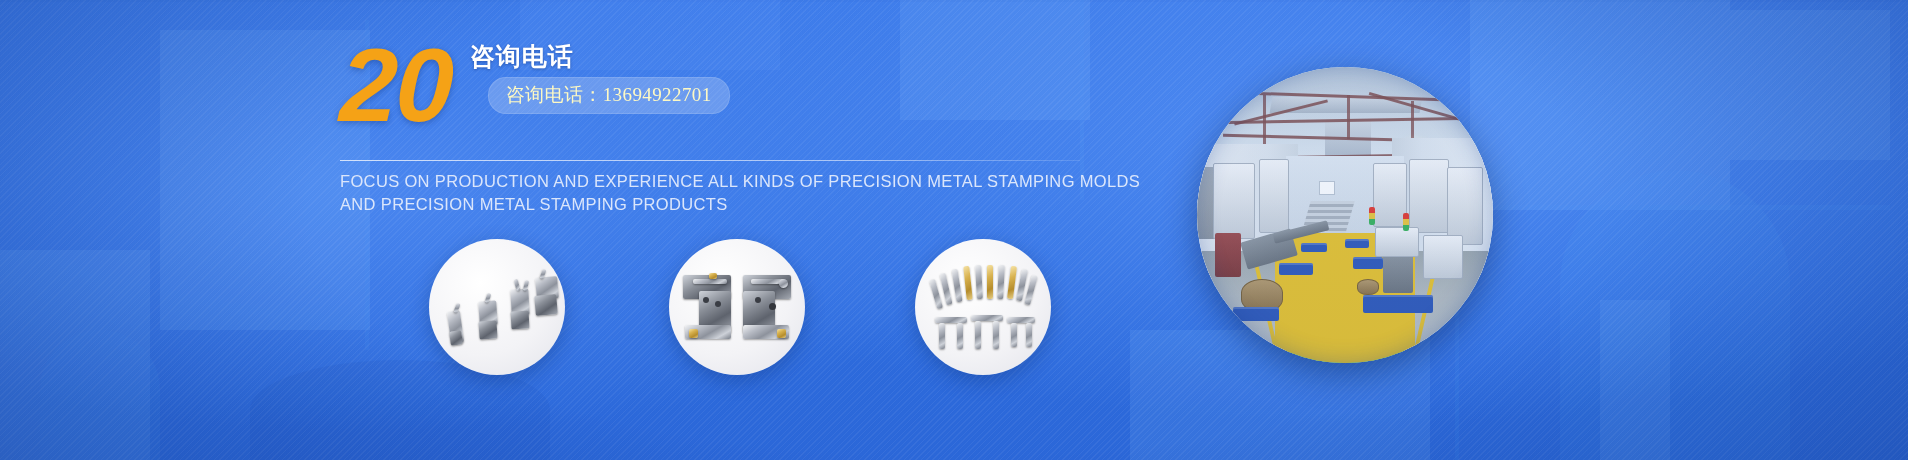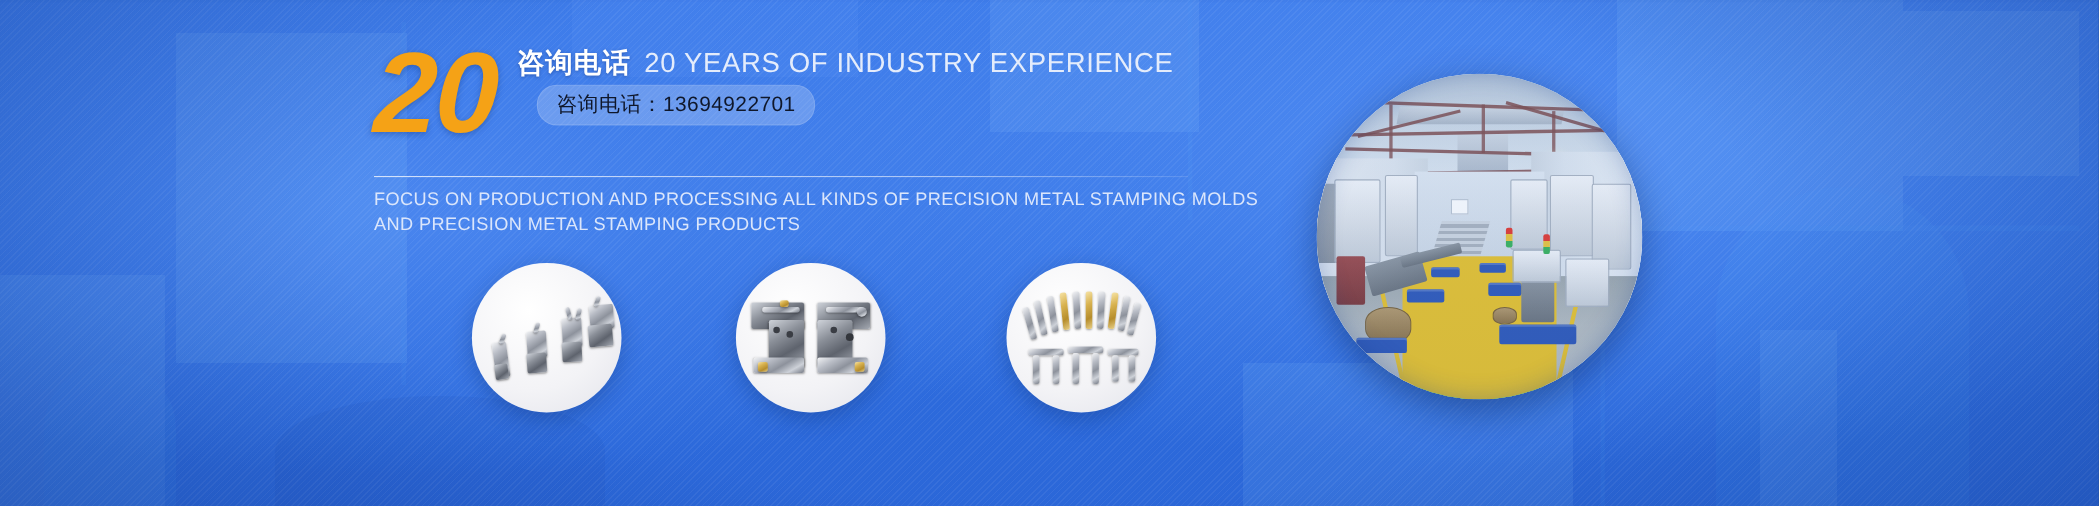--- a/index.html
+++ b/index.html
@@ -72,22 +72,22 @@
     font-size:42px; font-weight:bold; color:#ffffff;
     letter-spacing:2px; font-family:"DejaVu Sans","Liberation Sans",sans-serif;
     text-shadow:0 2px 5px rgba(10,40,110,.45);
     line-height:1.12;
   }
   .phone-pill{
     margin-left:18px;
     background:rgba(255,255,255,.22);
     border-radius:18px;
     padding:5px 18px 6px;
-    font-size:19px; color:#0f172a; letter-spacing:.4px;
-    font-family:Liberation Sans, sans-serif;
+    font-size:19px; color:#fef9c3; letter-spacing:.4px;
+    font-family:Liberation Serif, serif;
     white-space:nowrap;
     box-shadow:inset 0 0 0 1px rgba(255,255,255,.12);
     text-align:right;
   }
 
   .divider{
     position:absolute; left:340px; top:160px; width:740px; height:1px;
     background:linear-gradient(90deg, rgba(255,255,255,.75) 0%, rgba(255,255,255,.55) 70%, rgba(255,255,255,.12) 100%);
   }
 
@@ -212,33 +212,32 @@
 
   <div class="bg-stripes"></div>
   <div class="bg-vignette"></div>
 
   <div class="headline">
     <div class="hl-row">
       <div class="big-num">20</div>
       <div class="hl-text">
         <div class="line1">
           <span class="cn-small">咨询电话</span>
-          <span class="en-small">20 YEARS OF INDUSTRY EXPERIENCE</span>
         </div>
         <div class="line2">
           <span class="phone-pill">咨询电话：13694922701</span>
         </div>
       </div>
     </div>
   </div>
 
   <div class="divider"></div>
 
   <div class="subtitle">
-    <div>FOCUS ON PRODUCTION AND PROCESSING ALL KINDS OF PRECISION METAL STAMPING MOLDS</div>
+    <div>FOCUS ON PRODUCTION AND EXPERIENCE ALL KINDS OF PRECISION METAL STAMPING MOLDS</div>
     <div>AND PRECISION METAL STAMPING PRODUCTS</div>
   </div>
 
   <div class="prod" style="left:429px;top:239px;">
     <div class="inner">
       <div class="pc metal" style="left:20px;top:72px;width:13px;height:32px;transform:rotate(-8deg);"></div>
       <div class="pc metal-d" style="left:21px;top:92px;width:12px;height:14px;transform:rotate(-8deg);"></div>
       <div class="pc metal" style="left:26px;top:64px;width:4px;height:10px;transform:rotate(22deg);"></div>
 
       <div class="pc metal" style="left:50px;top:62px;width:18px;height:24px;transform:rotate(-4deg);"></div>

